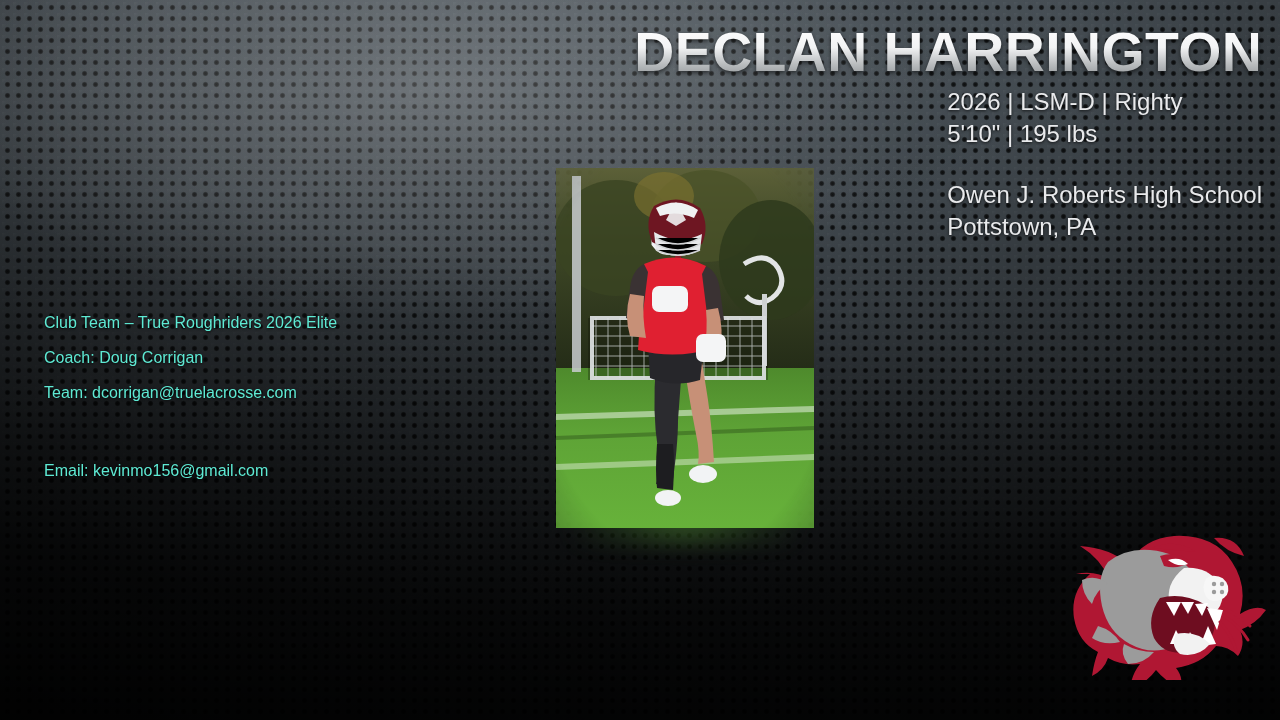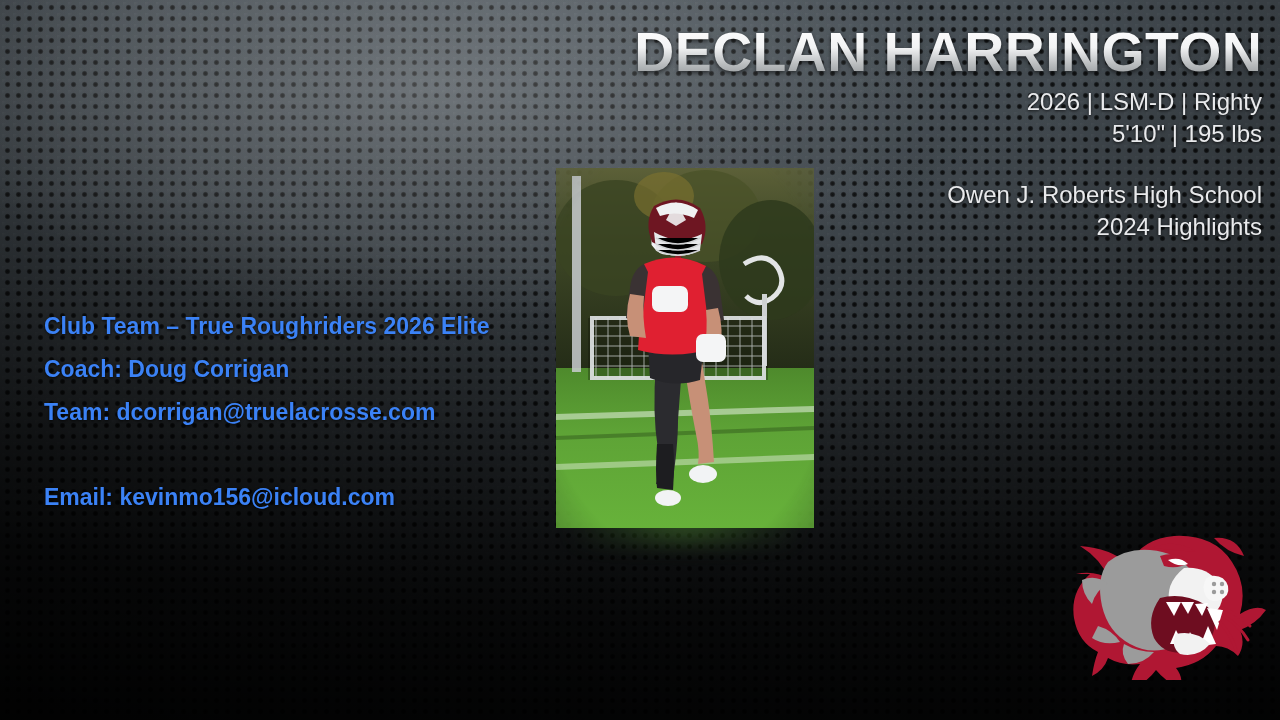--- a/index.html
+++ b/index.html
@@ -106,38 +106,38 @@
     filter:drop-shadow(0 2px 2px rgba(0,0,0,0.55));
     white-space:nowrap;
     transform:scaleX(0.99);
     transform-origin:right top;
   }
 
   
   .info-right {
     position:absolute;
     right:18px; top:86px;
-    text-align:right;
+    text-align:left;
     color:#e9eaec;
     font-size:24px;
     line-height:1.32;
     font-weight:300;
     text-shadow:0 1px 3px rgba(0,0,0,0.75);
   }
   .info-right .line { white-space:nowrap; }
   .info-right .gap { height:30px; }
 
   
   .info-left {
     position:absolute;
     left:44px; top:314px;
     width:470px;
-    color:#3b82f6;
-    font-size:23px;
-    font-weight:700;
+    color:#5eead4;
+    font-size:16px;
+    font-weight:400;
     line-height:1.12;
     text-shadow:0 1px 3px rgba(0,0,0,0.8);
   }
   .info-left .para { margin-bottom:17px; }
   .info-left .para:last-child { margin-bottom:0; }
   .info-left .block-gap { height:43px; }
 
   
   .logo {
     position:absolute;
@@ -240,29 +240,29 @@
     </div>
   </div>
 
   <div class="headline">DECLAN HARRINGTON</div>
 
   <div class="info-right">
     <div class="line">2026  |  LSM-D  | Righty</div>
     <div class="line">5'10"  |  195 lbs</div>
     <div class="gap"></div>
     <div class="line">Owen J. Roberts High School</div>
-    <div class="line">2024 Highlights</div>
+    <div class="line">Pottstown, PA</div>
   </div>
 
   <div class="info-left">
     <div class="para">Club Team – True Roughriders 2026 Elite</div>
     <div class="para">Coach: Doug Corrigan</div>
     <div class="para">Team: dcorrigan@truelacrosse.com</div>
     <div class="block-gap"></div>
-    <div class="para">Email: kevinmo156@icloud.com</div>
+    <div class="para">Email: kevinmo156@gmail.com</div>
   </div>
 
   <div class="logo">
     <svg viewBox="0 0 206 158" aria-hidden="true">
       <g>
 
         <path d="M12 52 q20 -4 34 6 q-10 -22 -30 -34 q30 2 48 18 q16 -26 46 -28 q40 -2 58 26 q16 24 8 52 q16 -10 26 -4 q-10 14 -26 20 q6 14 -2 26 q-10 -10 -22 -10 q-14 18 -40 22 q8 10 4 20 q-14 -6 -24 -18 q-10 14 -26 18 q2 -14 10 -24 q-18 2 -32 -6 q-4 12 -16 18 q2 -14 6 -24 q-20 -10 -24 -34 q-4 -26 16 -44 z" fill="#b01733"></path>
 
         <path d="M44 40 q18 -14 42 -12 q28 2 42 22 q12 18 8 40 q-4 24 -26 34 q-22 10 -44 -2 q-22 -12 -28 -38 q-6 -28 6 -44 z" fill="#9b9b9b"></path>
 

